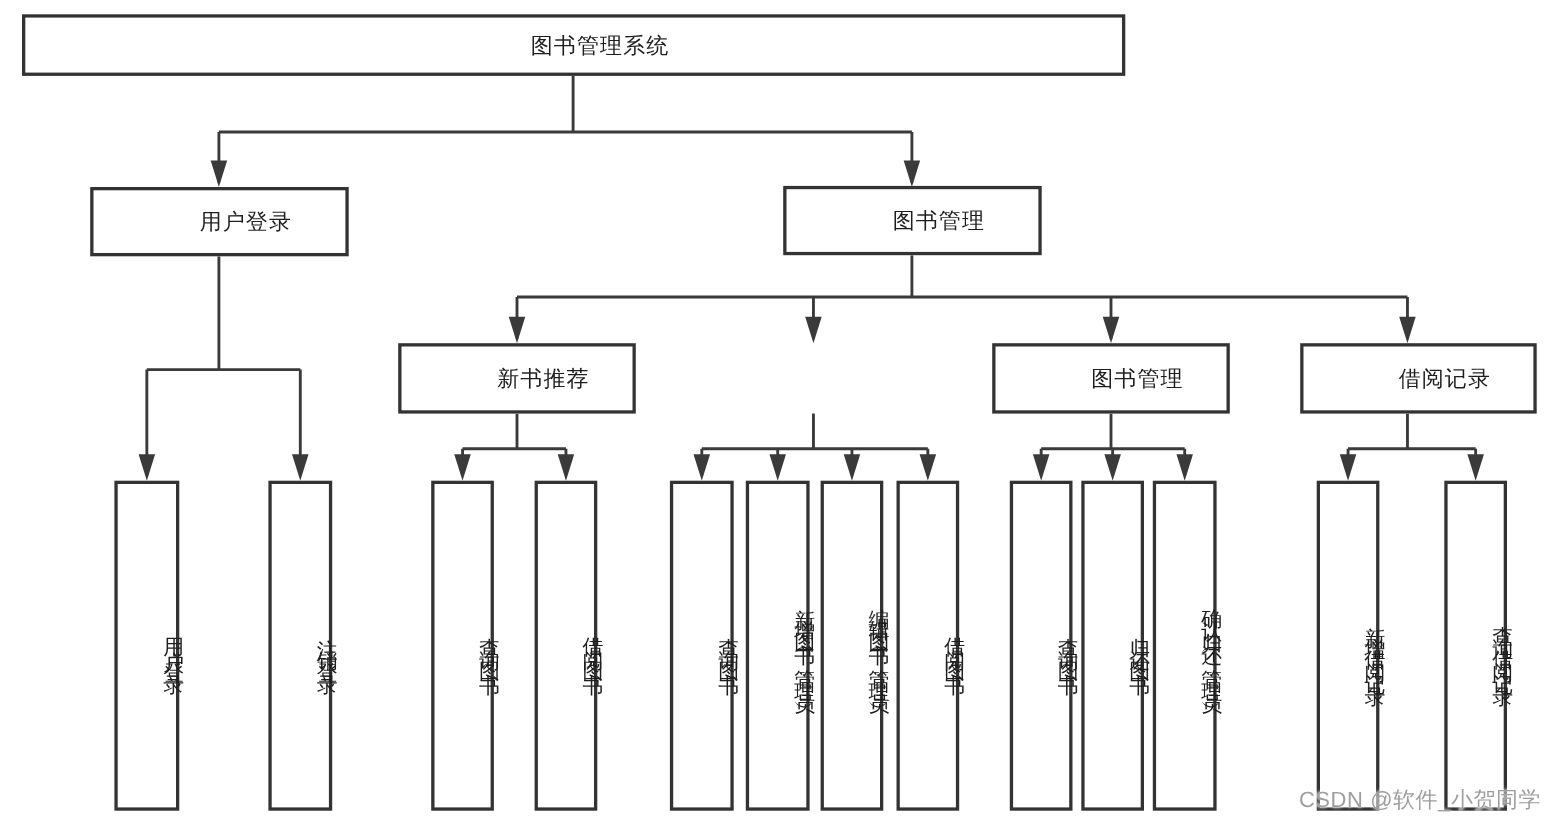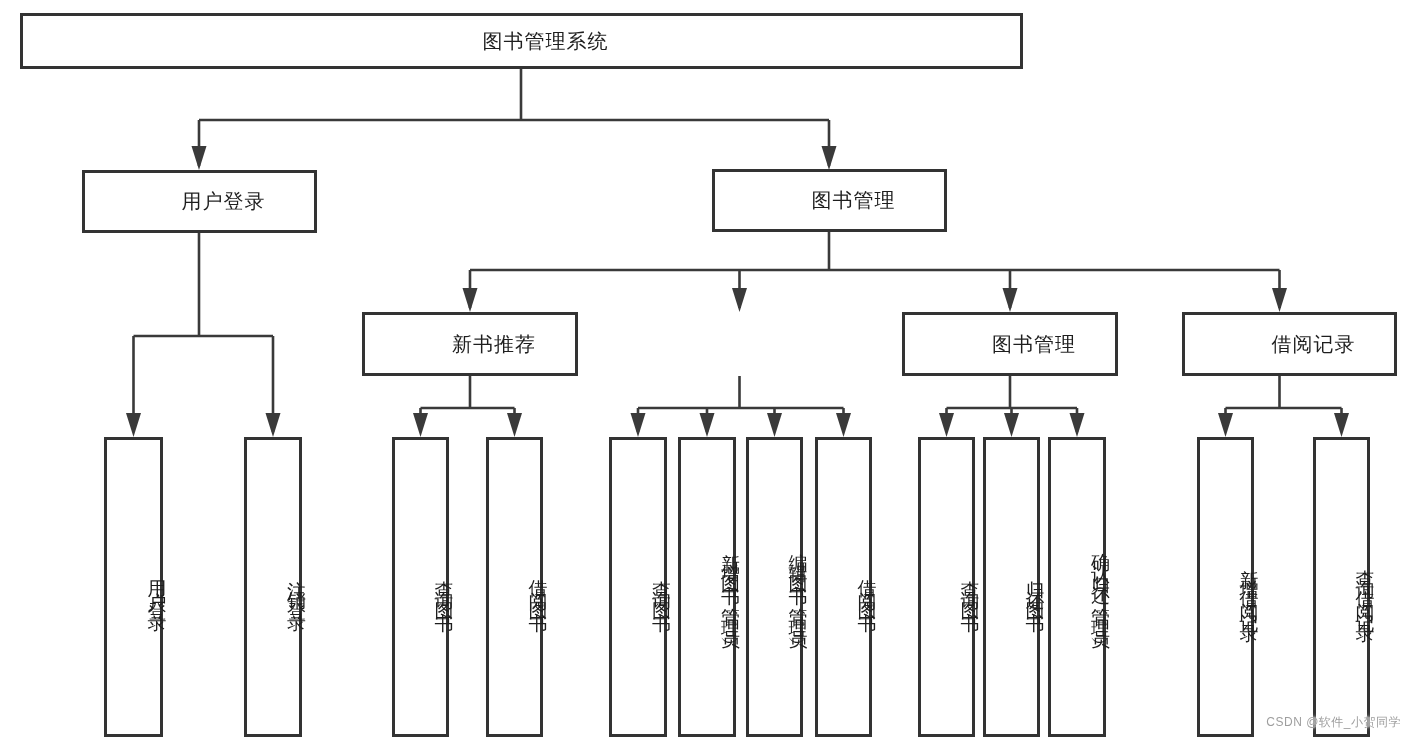--- a/index.html
+++ b/index.html
@@ -48,21 +48,21 @@
     text-orientation: mixed;
     font-size: 19px;
     letter-spacing: 11px;
     line-height: 1;
   }
   .node.leaf.long { letter-spacing: 11px; }
   .watermark {
     position: absolute;
     right: 4px;
     top: 714px;
-    font-size: 12px;
+    font-size: 20px;
     letter-spacing: 0.5px;
     color: var(--watermark, #9e9e9e);
     text-shadow: 0 0 2px #fff, 0 0 4px #fff;
     white-space: nowrap;
     text-align: right;
   }
 </style>
 </head>
 <body style="--line: #3a3a3a; --box-border: #333333; --box-fill: #ffffff; --text: #1e1e1e; --watermark: #9e9e9e; --background: #ffffff;">
 

